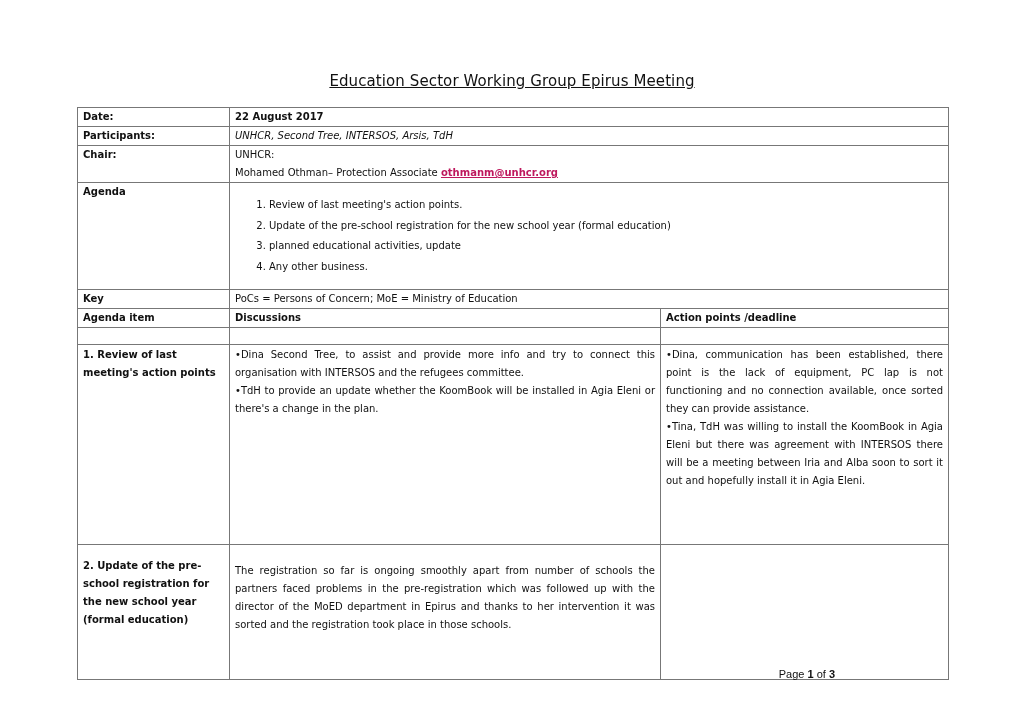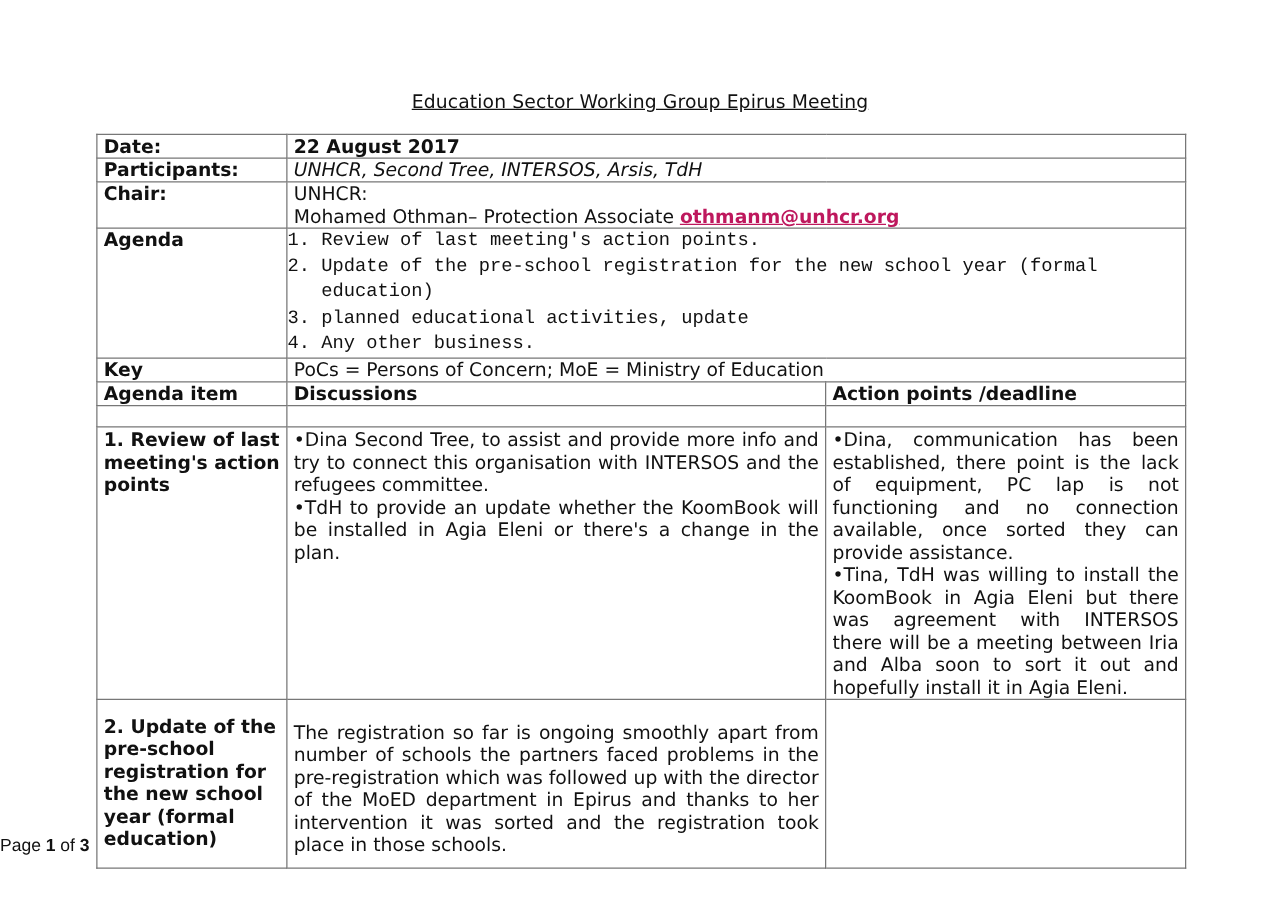--- a/index.html
+++ b/index.html
@@ -1,30 +1,30 @@
 <!DOCTYPE html>
 <html><head>
 <meta charset="utf-8">
 <style>
   html, body { margin:0; padding:0; background:#ffffff; }
   body { width:1024px; height:724px; position:relative; overflow:hidden;
          font-family:"DejaVu Sans", sans-serif; color:#111; }
   .title { position:absolute; left:0; top:72px; width:1024px; text-align:center;
            font-weight:normal; font-size:15px; text-decoration:underline; letter-spacing:0.1px; }
   table.mt { position:absolute; left:77px; top:107px; width:871px; border-collapse:collapse;
-             table-layout:fixed; font-size:15px; }
+             table-layout:fixed; font-size:10px; }
   table.mt td { border:1px solid #777; padding:0 5px; vertical-align:top; line-height:18px; }
   .lbl { font-weight:bold; }
   .ital { font-style:italic; }
   .link { color:#be185d; text-decoration:underline;font-weight:bold; }
-  ol.agenda { margin:0; padding:0 0 0 22px;font-family:Liberation Mono, monospace; }
+  ol.agenda { margin:12px; padding:0 0 0 22px; }
   ol.agenda li { line-height:20.5px; }
   .just { text-align:justify;margin-top:13px; }
-  .footer { position:absolute; left:0; top:668px; width:835px; text-align:left;
-            font-family:"Liberation Sans", sans-serif; font-size:14px; }
+  .footer { position:absolute; left:0; top:668px; width:835px; text-align:right;
+            font-family:"Liberation Sans", sans-serif; font-size:11px; }
   .footer b { font-weight:bold; }
 </style>
 </head>
 <body>
 
 <div class="title">Education Sector Working Group Epirus Meeting</div>
 
 <table class="mt">
   <colgroup>
     <col style="width:152px">

